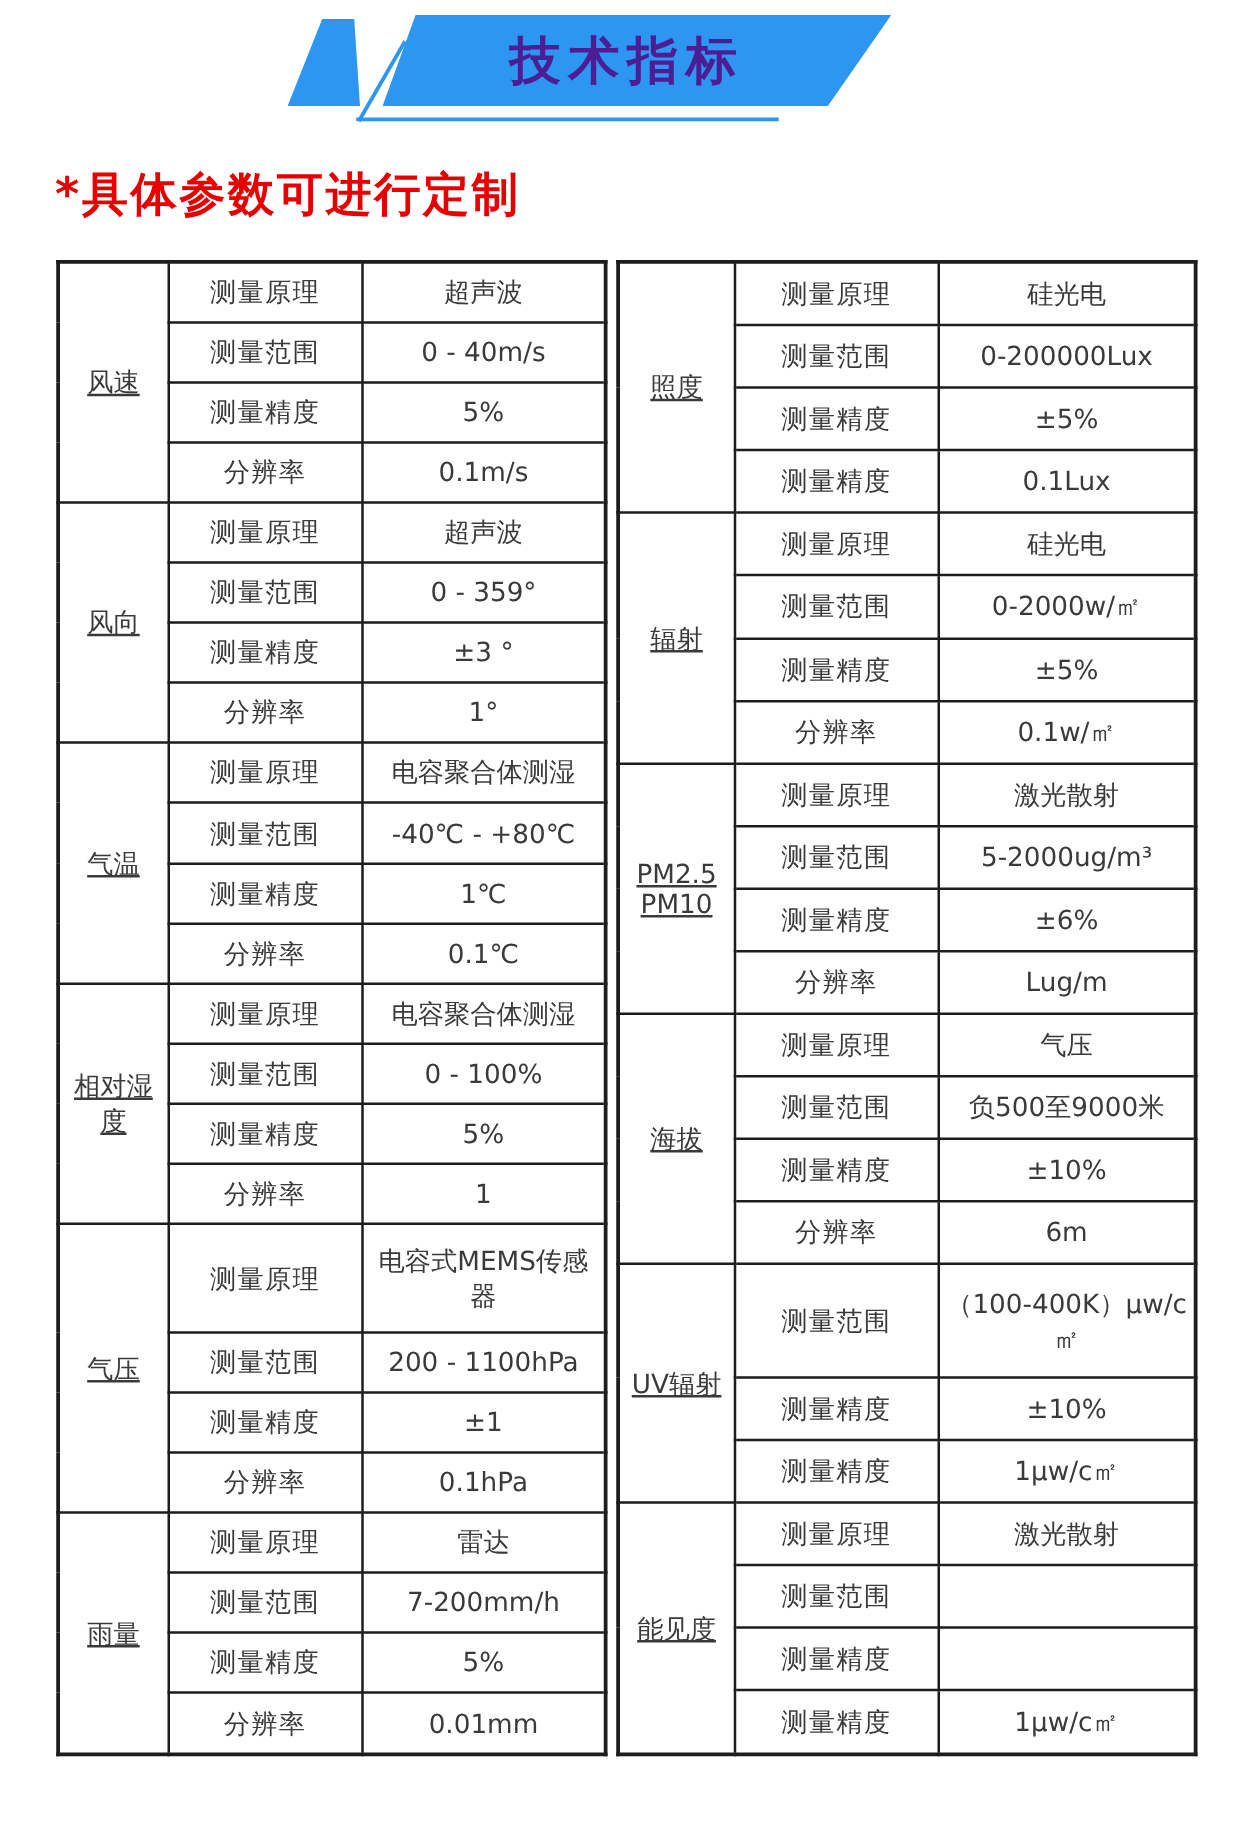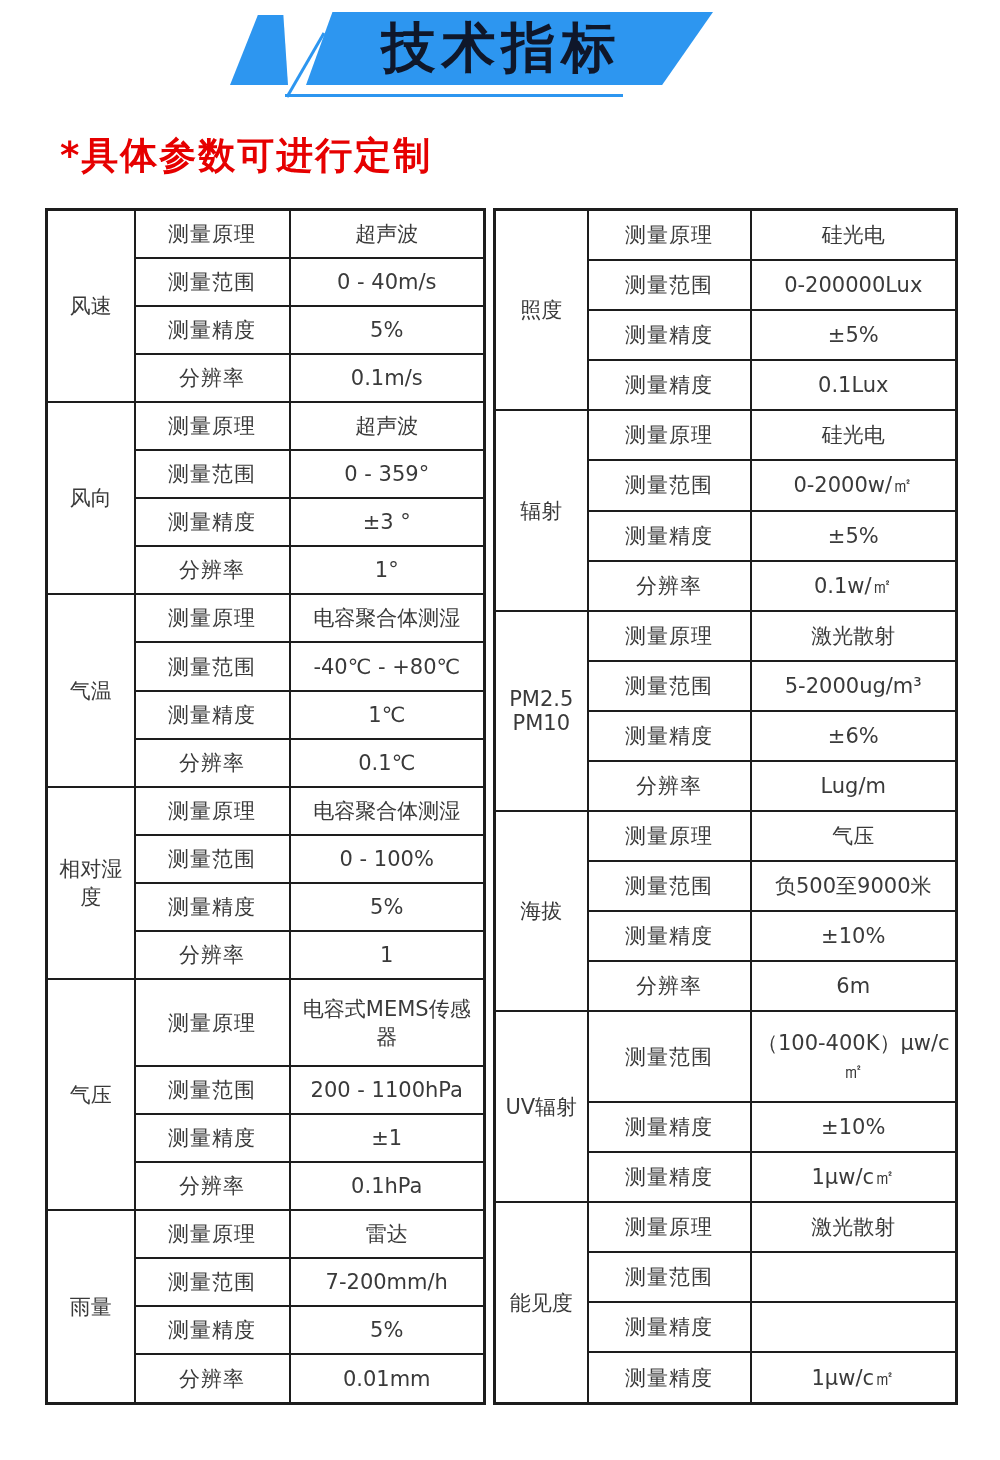--- a/index.html
+++ b/index.html
@@ -12,41 +12,41 @@
   .page { position: relative; width: 1000px; height: 1460px; background: #fff; overflow: hidden; }
 
   
   .banner-ribbon {
     position: absolute; left: 306px; top: 12px; width: 407px; height: 73px;
     background: var(--accent-blue, #2D96F0);
     clip-path: polygon(6.5% 0, 100% 0, 87.5% 100%, 0% 100%);
     display: flex; align-items: center; justify-content: center;
   }
   .banner-title {
-    color: #0f172a; font-size: 54px; font-weight: bold;
+    color: #4c1d95; font-size: 41px; font-weight: bold;
     letter-spacing: 6px; padding-right: 16px; white-space: nowrap;
   }
   .banner-slash-block {
     position: absolute; left: 230px; top: 15px; width: 58px; height: 70px;
     background: var(--accent-blue, #2D96F0);
     clip-path: polygon(48% 0, 92% 0, 100% 100%, 0 100%);
   }
   .banner-slash-line {
     position: absolute; left: 304px; top: 28px; width: 3px; height: 74px;
     background: var(--accent-blue, #2D96F0);
     transform: rotate(30deg);
   }
   .banner-underline {
     position: absolute; left: 285px; top: 94px; width: 338px; height: 3px;
     background: var(--accent-blue, #2D96F0);
   }
 
   
   .note {
-    position: absolute; left: 60px; top: 131px;
+    position: absolute; left: 44px; top: 131px;
     font-size: 37px; font-weight: bold; letter-spacing: 2px;
     color: var(--note-red, #E60000);
     white-space: nowrap;
   }
 
   
   table.spec {
     position: absolute; top: 208px;
     border-collapse: collapse; table-layout: fixed;
     background: #fff;
@@ -54,21 +54,21 @@
   #left-table  { left: 45px;  width: 438px; height: 1197px; }
   #right-table { left: 493px; width: 462px; height: 1197px; }
   table.spec td {
     border: 2px solid #1d1d1d;
     text-align: center; vertical-align: middle;
     font-size: 21px; color: #3a3a3a;
     padding: 2px 4px;
     overflow: hidden;
   }
   table.spec { border: 3px solid #1d1d1d; }
-  td.cat   { white-space: pre-line; color: #383838; }
+  td.cat   { white-space: pre-line; color: #383838; text-decoration: underline; }
   td.lbl   { color: #404040; letter-spacing: 1px; }
   td.val   { color: #2e2e2e; }
 </style>
 </head>
 <body>
 
 <div class="page">
 
   <div>
     <div class="banner-slash-block"></div>

